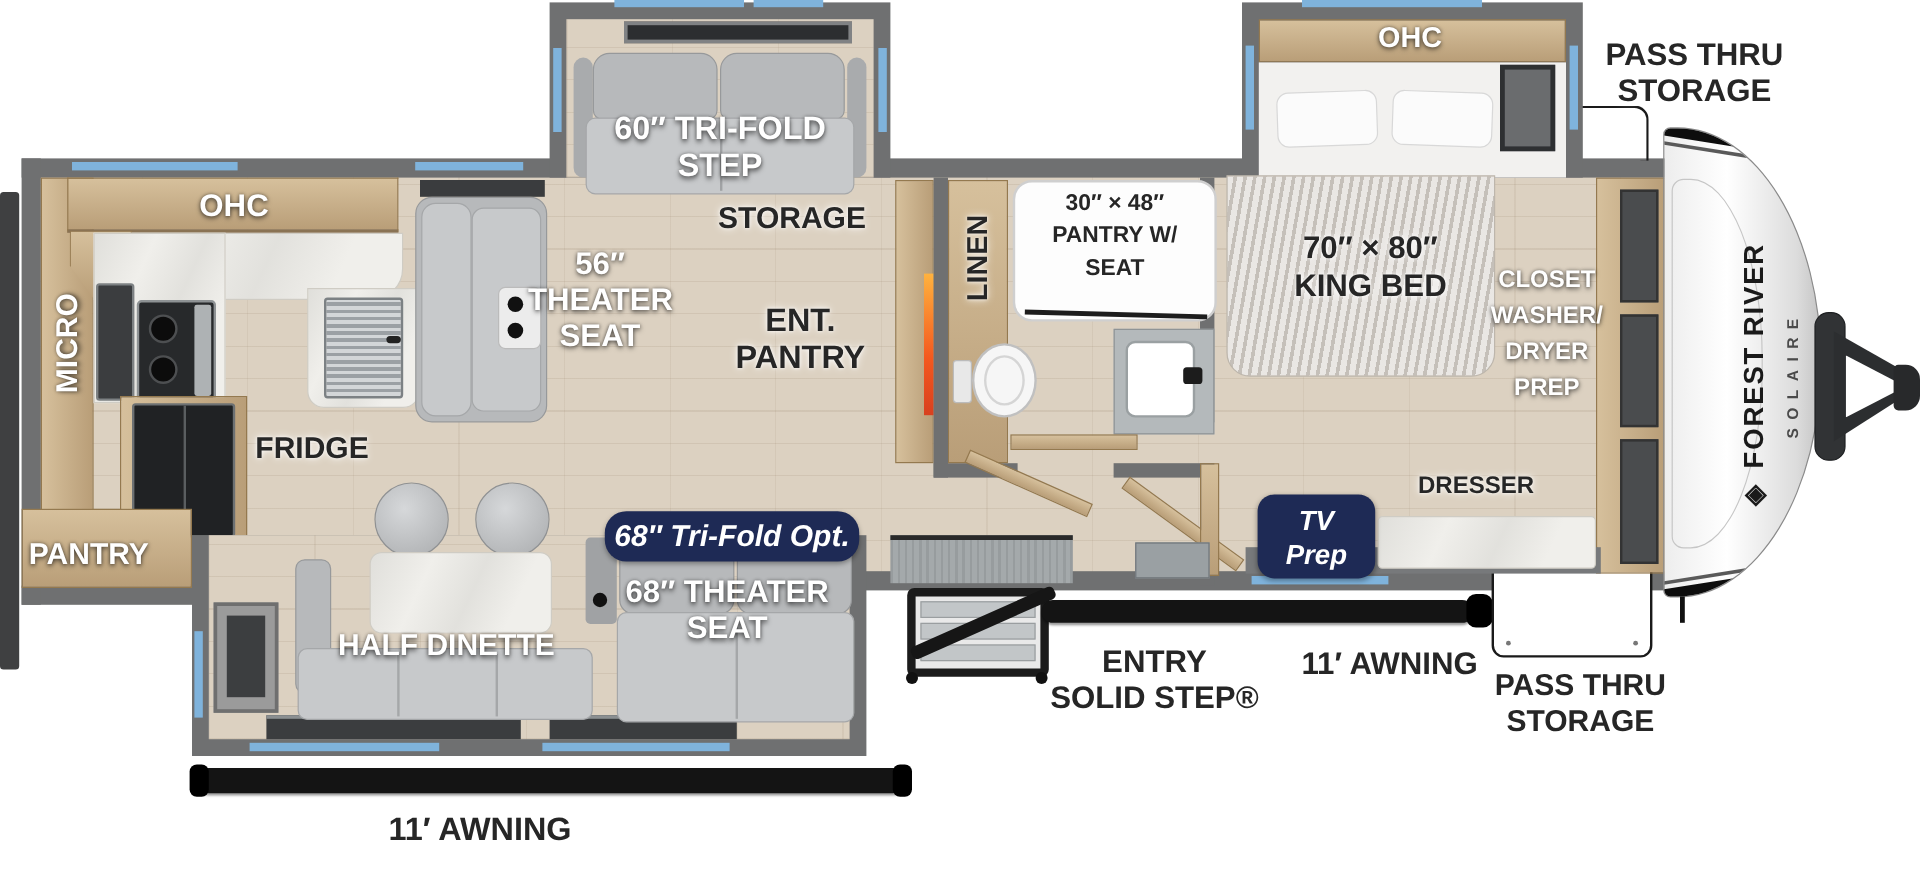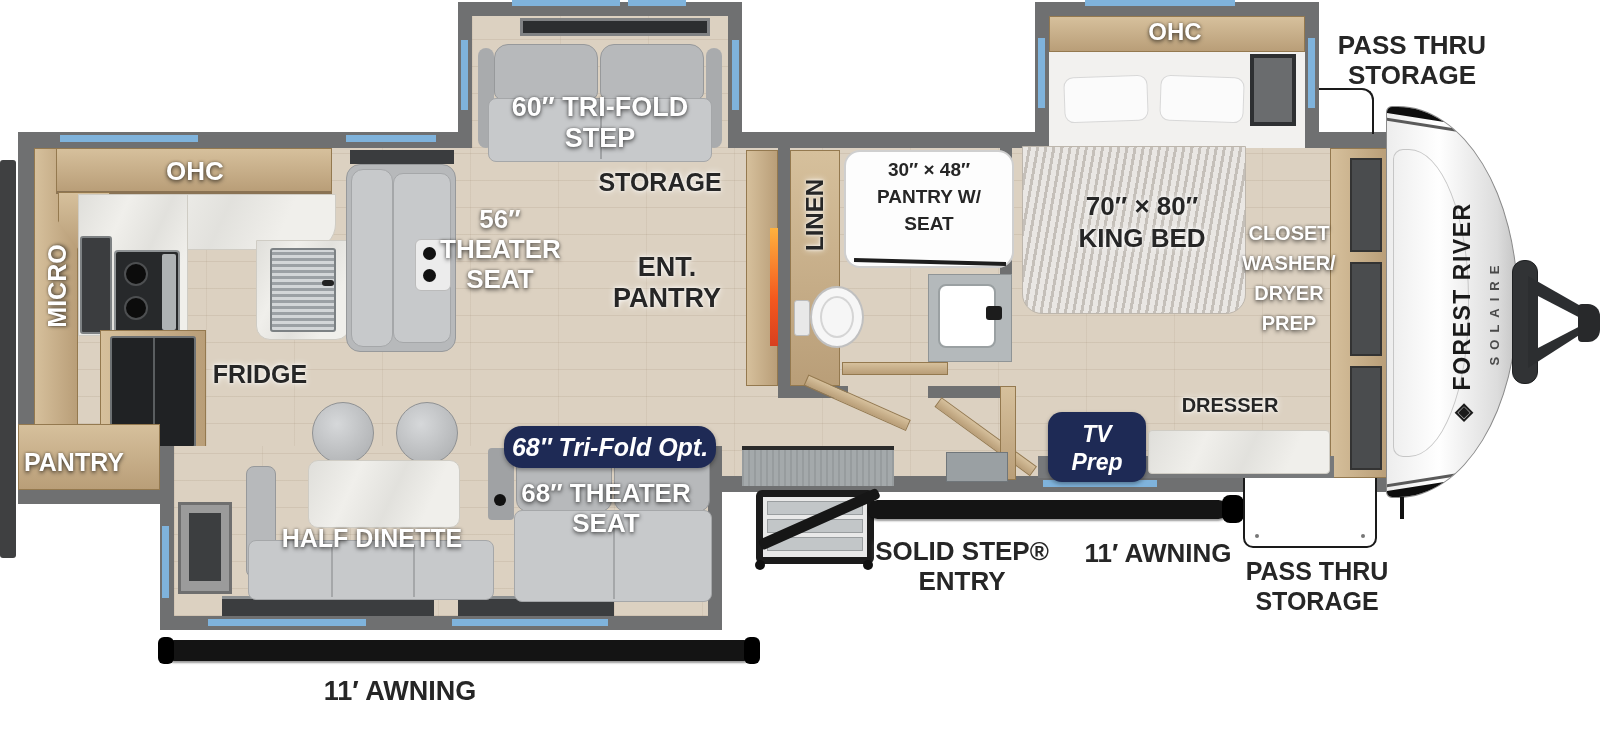--- a/index.html
+++ b/index.html
@@ -144,22 +144,22 @@
     <div style="left:4px;top:22px;width:96px;height:14px;background:#c2c6c8;border:1px solid #9a9ea0;"></div>
     <div style="left:4px;top:40px;width:96px;height:14px;background:#c2c6c8;border:1px solid #9a9ea0;"></div>
   </div>
   <div style="left:760px;top:540px;width:130px;height:11px;background:#161616;transform:rotate(-24deg);transform-origin:left center;border-radius:4px;"></div>
   <div class="cup" style="left:755px;top:560px;width:10px;height:10px;"></div>
   <div class="cup" style="left:863px;top:560px;width:10px;height:10px;"></div>
 
   <div class="rod" style="left:868px;top:500px;width:360px;height:19px;"></div>
   <div style="left:1222px;top:495px;width:22px;height:28px;background:#000;border-radius:8px;"></div>
   <div class="lb" style="left:862px;top:536px;width:200px;font-size:26px;line-height:30px;">
+    <div style="position:static">ENTRY</div>
     <div style="position:static">SOLID STEP®</div>
-    <div style="position:static">ENTRY</div>
   </div>
   <div class="lb" style="left:1068px;top:538px;width:180px;font-size:26px;">11′ AWNING</div>
   <div style="left:1243px;top:456px;width:134px;height:92px;border:2.5px solid #1a1a1a;border-radius:10px;background:#fff;">
     <div class="cup" style="left:10px;bottom:8px;width:4px;height:4px;background:#777;"></div>
     <div class="cup" style="right:10px;bottom:8px;width:4px;height:4px;background:#777;"></div>
   </div>
   <div class="lb" style="left:1222px;top:556px;width:190px;font-size:25px;line-height:30px;">
     <div style="position:static">PASS THRU</div>
     <div style="position:static">STORAGE</div>
   </div>

